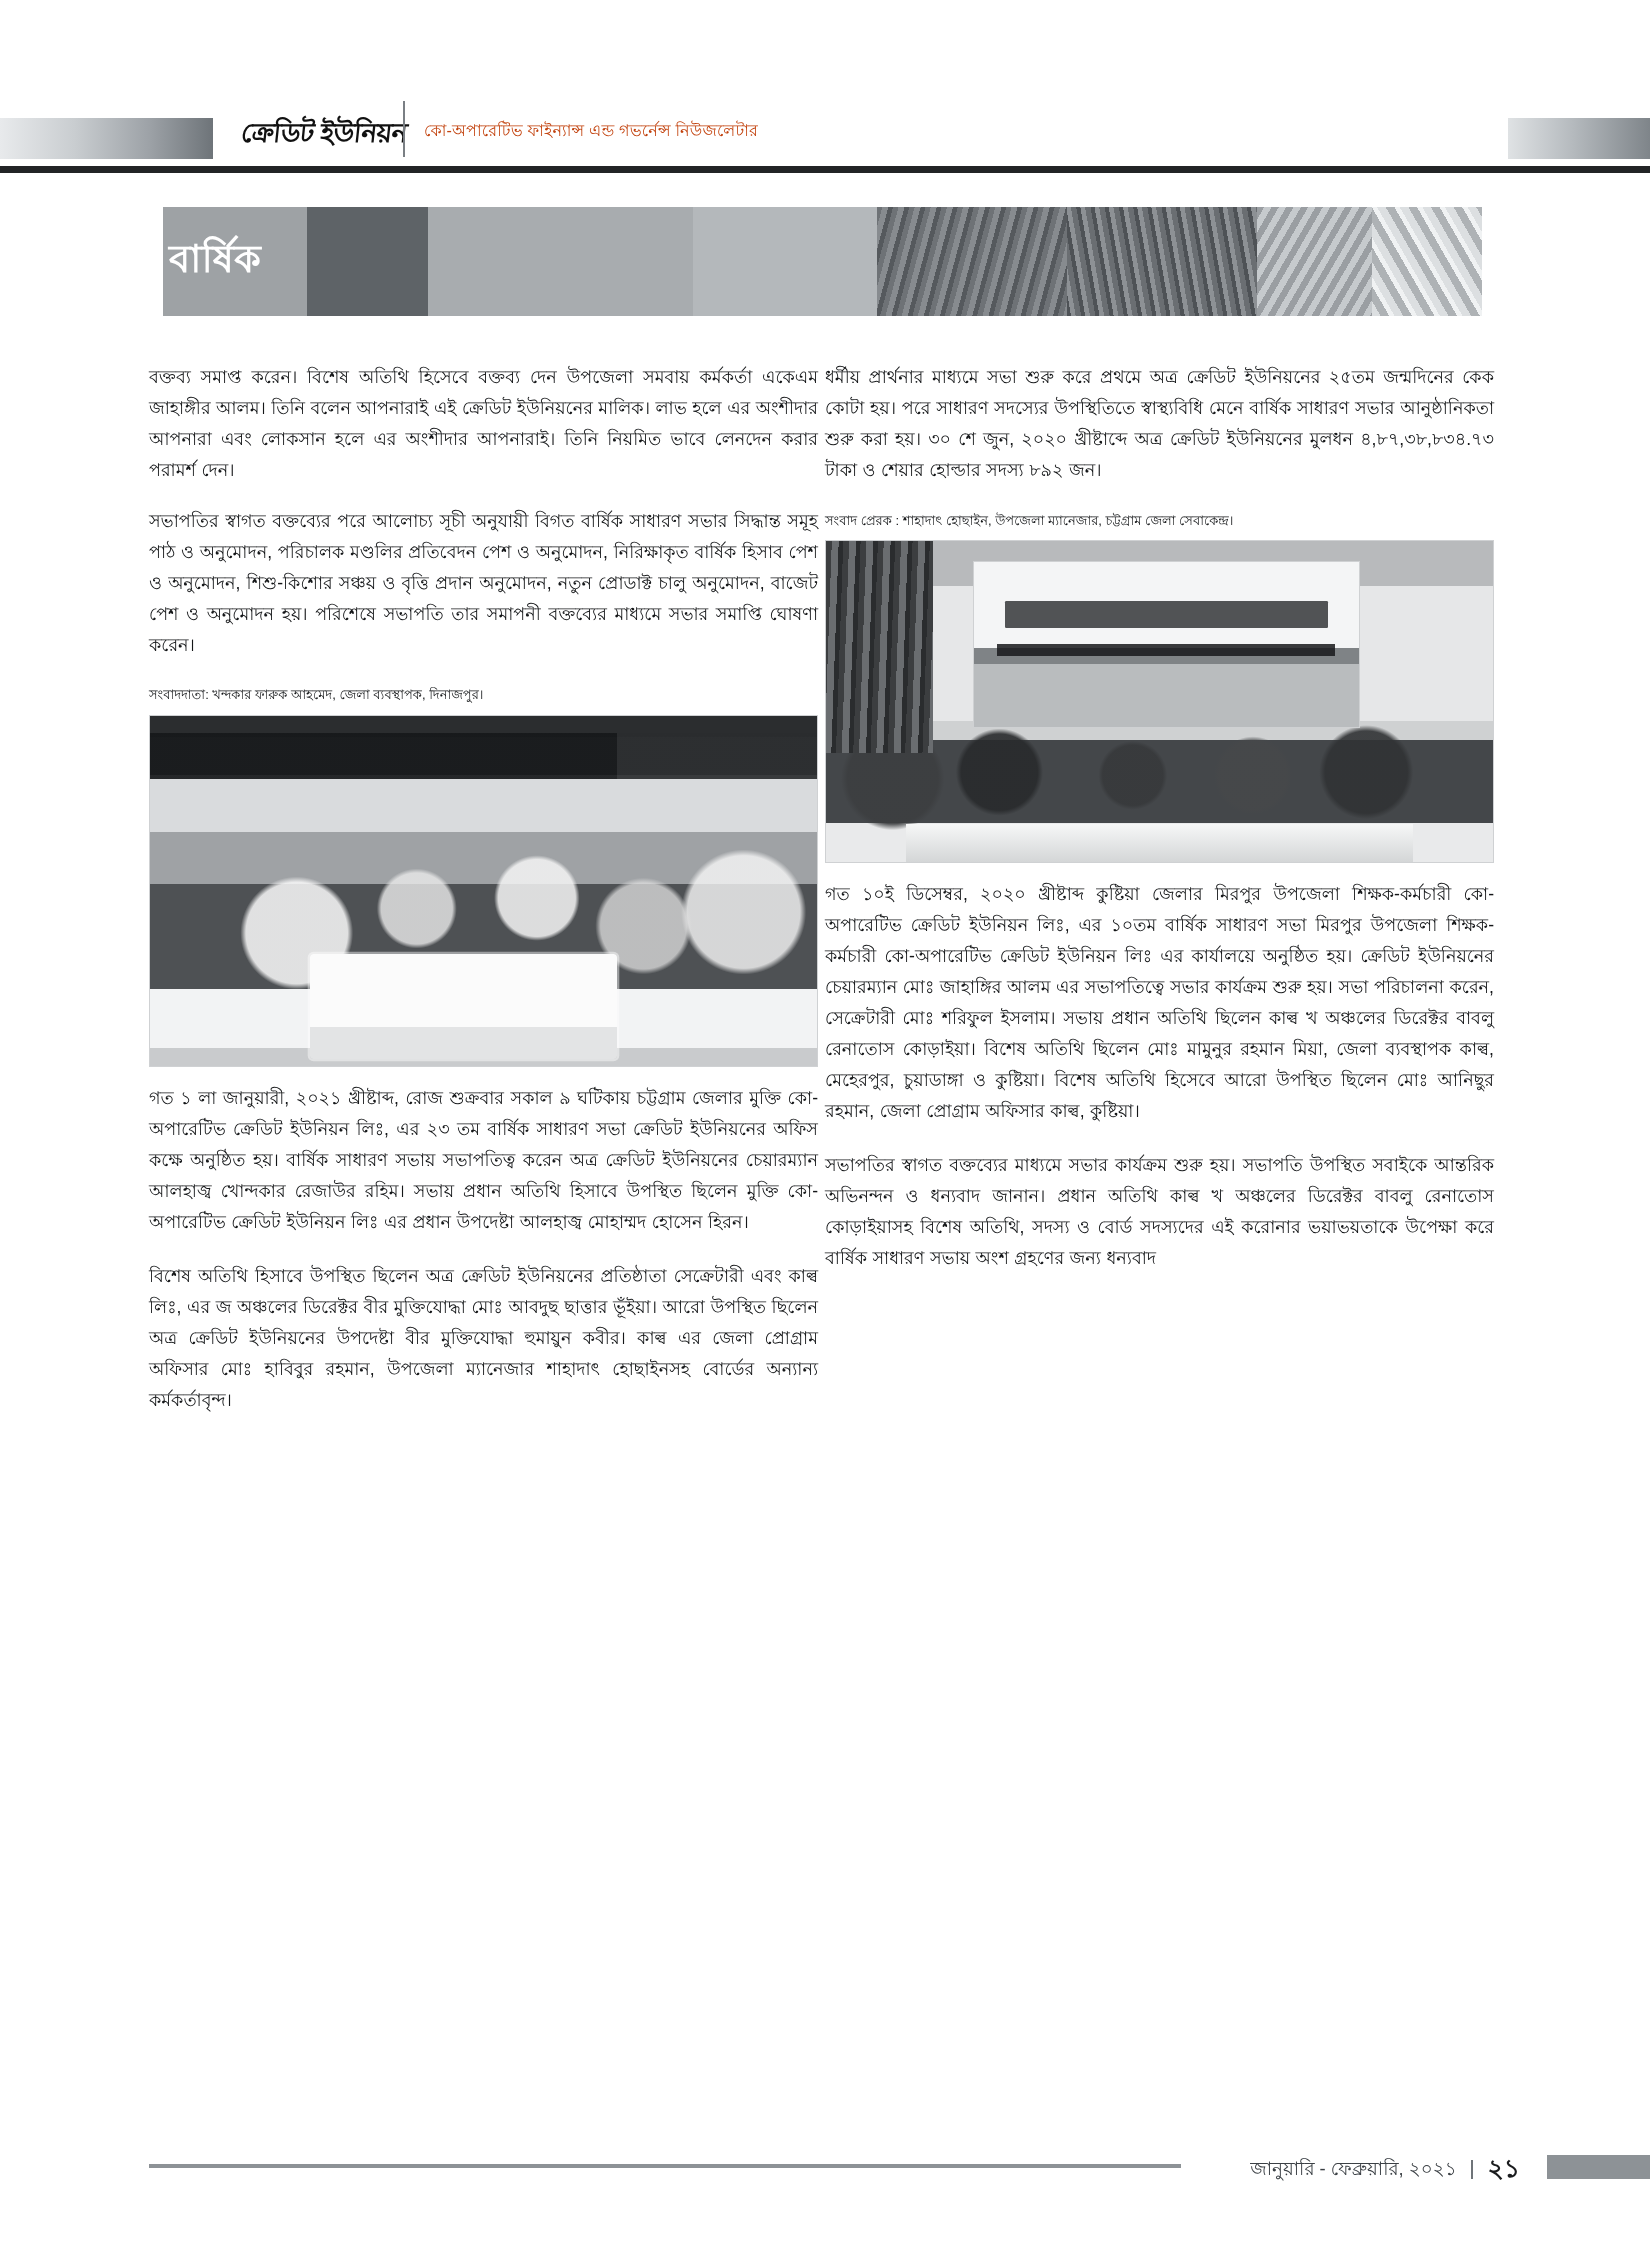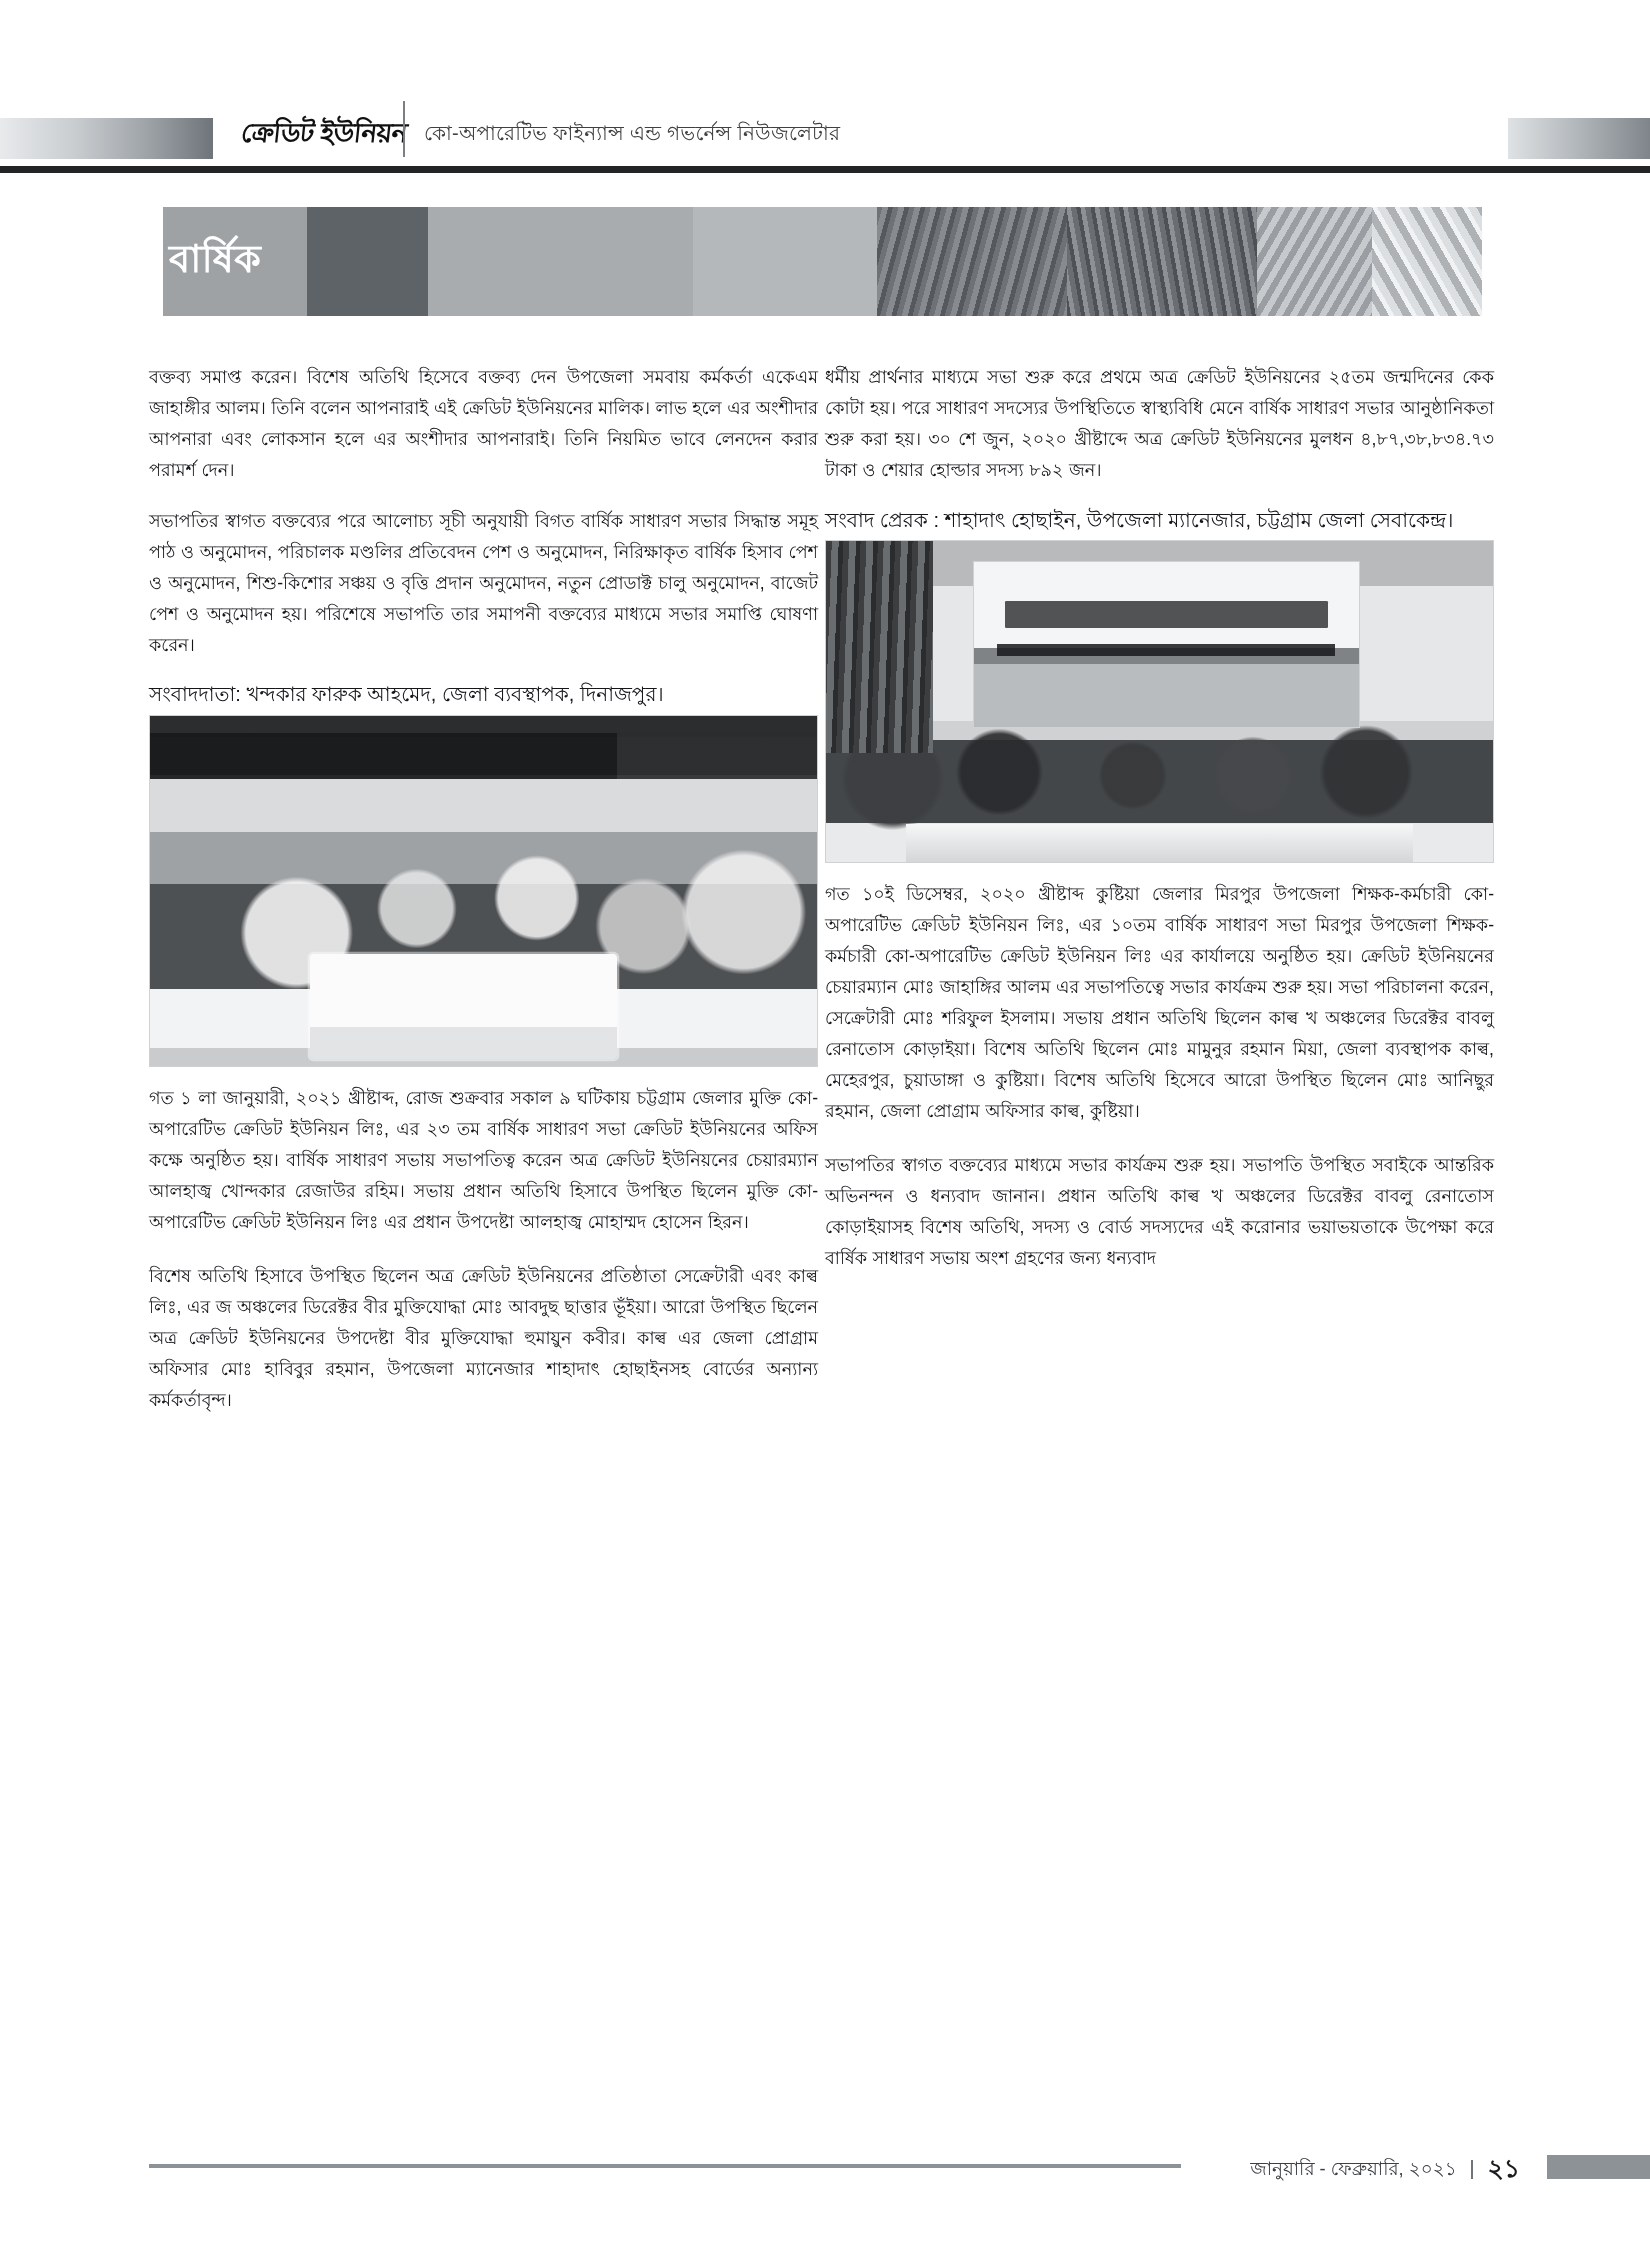--- a/index.html
+++ b/index.html
@@ -57,22 +57,22 @@
     left: 403px;
     top: 101px;
     width: 2.3px;
     height: 56px;
     background: #7a7f84;
   }
   .mast-sub {
     position: absolute;
     left: 424px;
     top: 118px;
-    font-size: 20px;
-    color: #404040;
+    font-size: 16px;
+    color: #c2410c;
     white-space: nowrap;
     letter-spacing: 0.2px;
   }
   .mast-rule {
     position: absolute;
     left: 0; right: 0;
     top: 166px;
     height: 7px;
     background: #222426;
   }
@@ -140,21 +140,21 @@
     line-height: 31px;
     color: #141618;
     text-align: justify;
     text-justify: inter-word;
     word-spacing: 0.6px;
   }
   p.body-text:last-child { margin-bottom: 0; margin-top: 23px; }
 
   .byline {
     margin: 0 0 5.8px 0;
-    font-size: 20px;
+    font-size: 13px;
     line-height: 29px;
     color: #141618;
   }
 
   h2.headline {
     margin: 32px 0 19.6px 0;
     font-size: 29px;
     line-height: 44px;
     font-weight: 700;
     color: #0c0e10;

